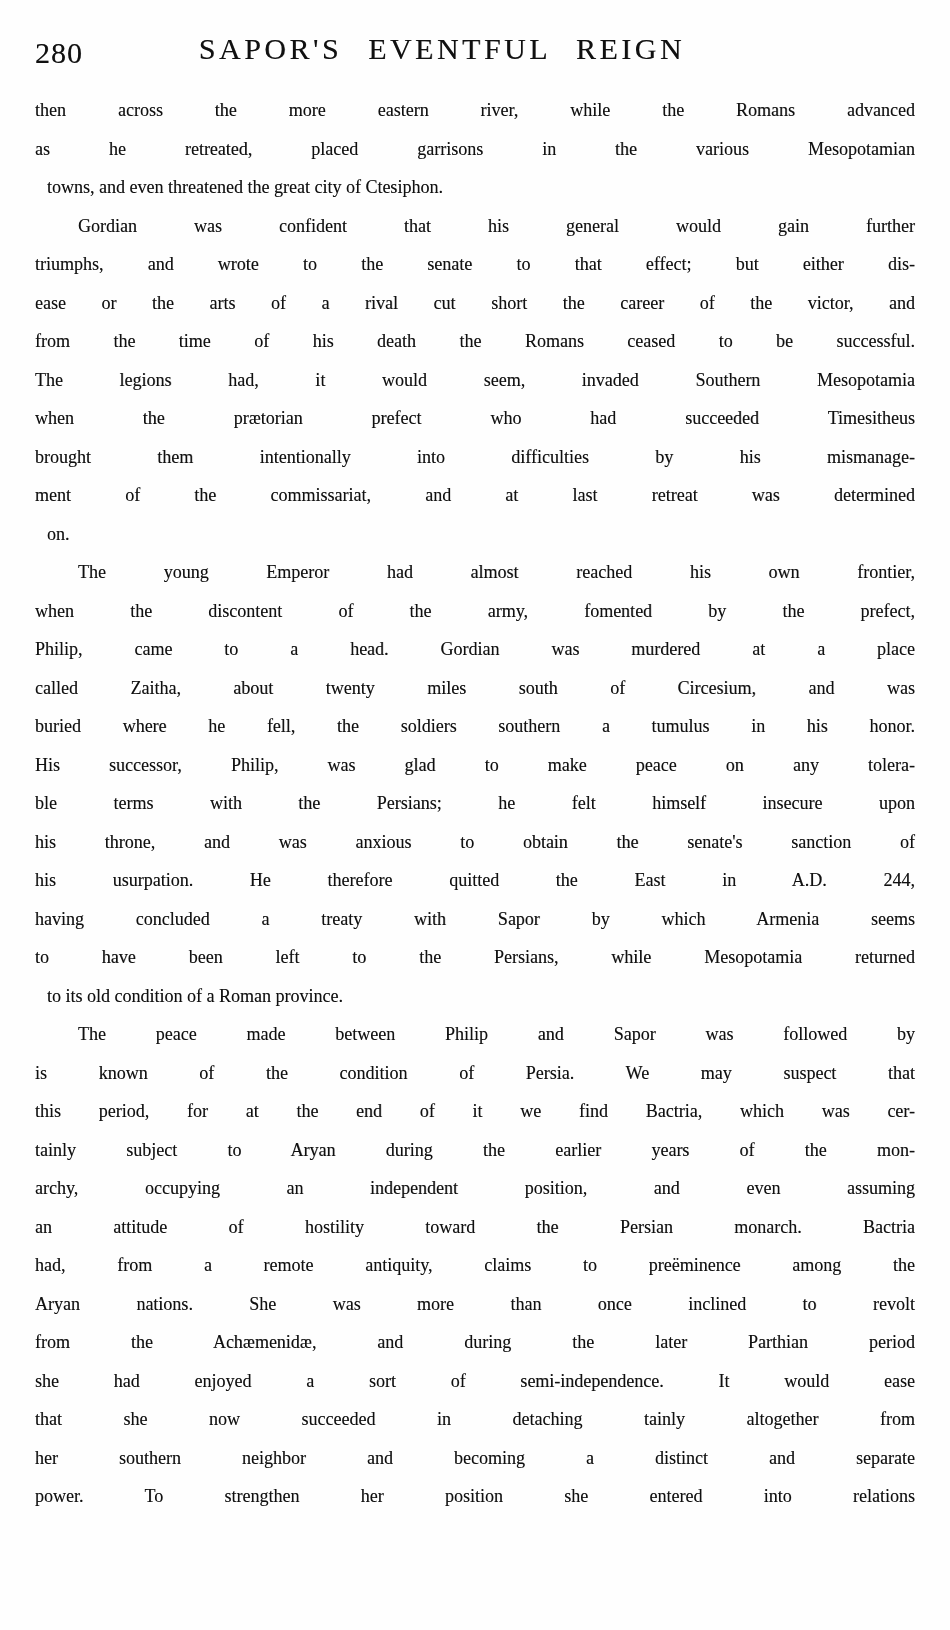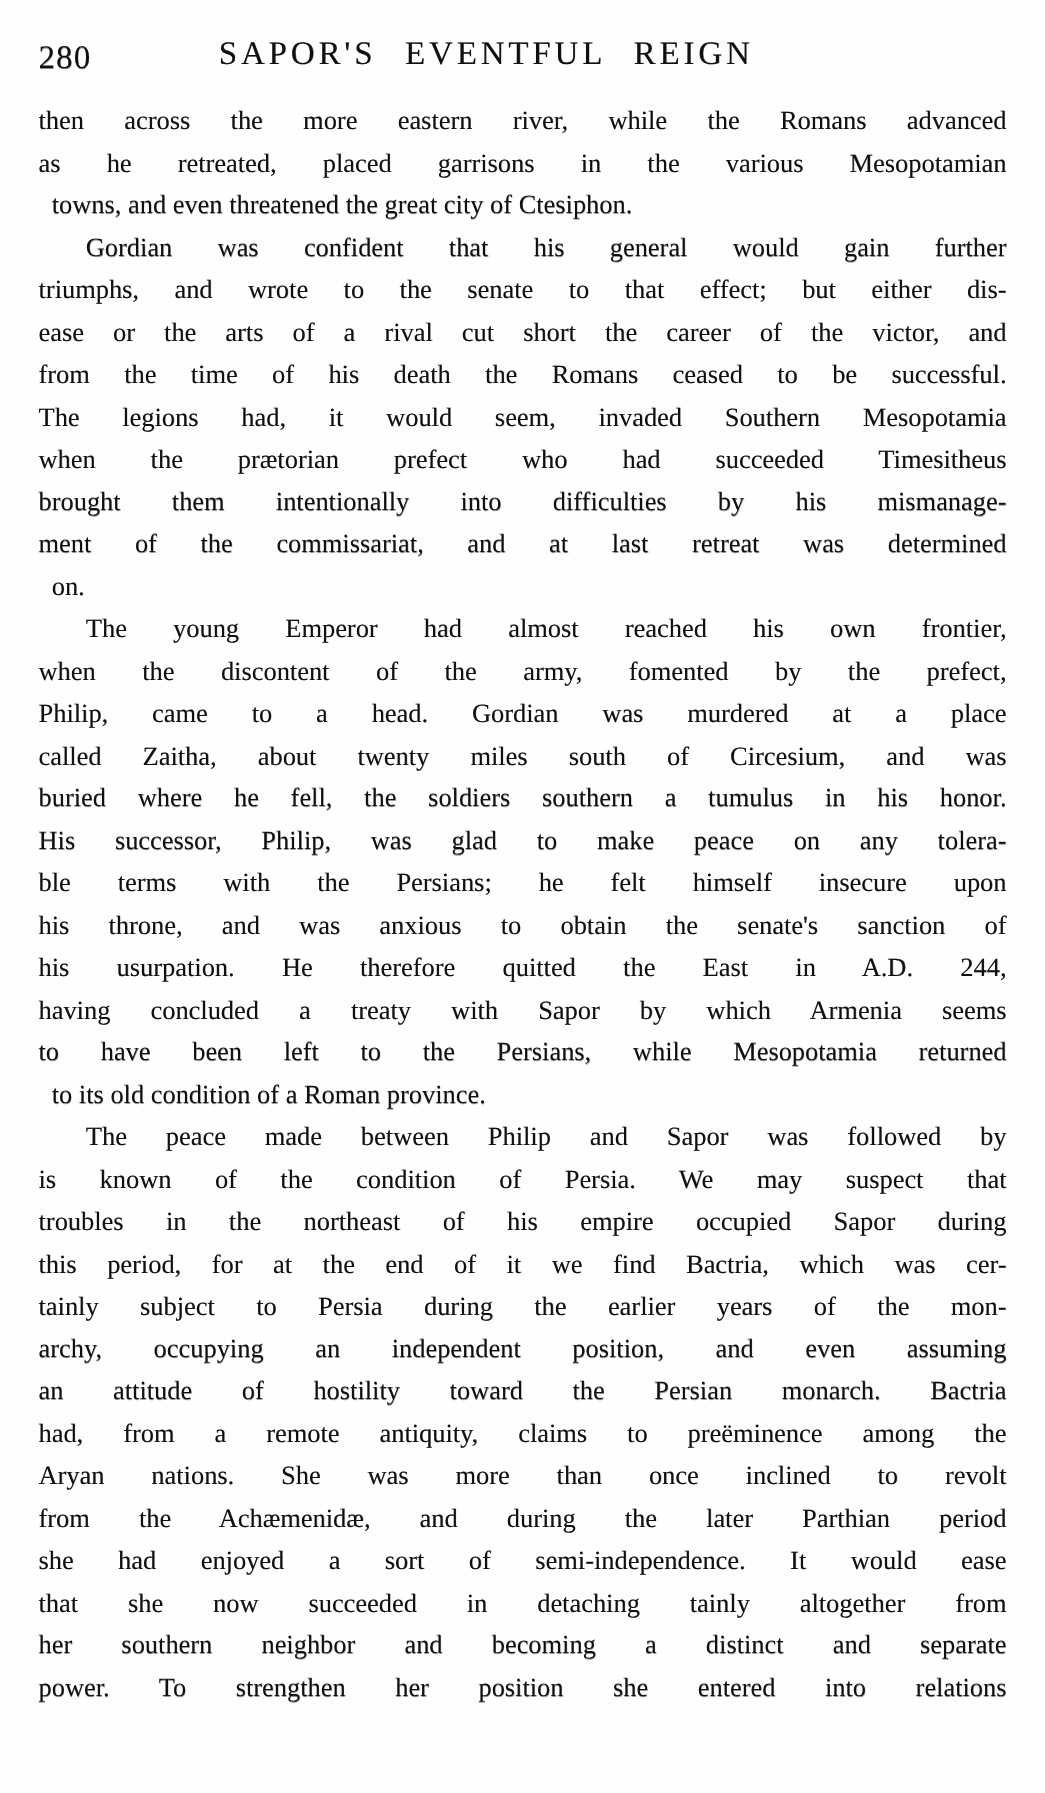--- a/index.html
+++ b/index.html
@@ -51,21 +51,21 @@
     position: absolute;
     top: 91px;
     left: 35px;
     width: 880px;
   }
   .para {
     margin: 0;
     padding: 0;
   }
   .line {
-    font-size: 24px;
+    font-size: 18px;
     line-height: 38.5px;
     text-align: justify;
     text-align-last: justify;
     white-space: normal;
     text-shadow: 0.3px 0.3px 0 rgba(0,0,0,0.4);
   }
   .line.indented {
     text-indent: 43px;
   }
   .line.para-last {
@@ -111,23 +111,22 @@
         <div class="line">ble terms with the Persians; he felt himself insecure upon</div>
         <div class="line">his throne, and was anxious to obtain the senate's sanction of</div>
         <div class="line">his usurpation.  He therefore quitted the East in A.D. 244,</div>
         <div class="line">having concluded a treaty with Sapor by which Armenia seems</div>
         <div class="line">to have been left to the Persians, while Mesopotamia returned</div>
         <div class="line para-last">to its old condition of a Roman province.</div>
       </div>
       <div class="para">
         <div class="line indented">The peace made between Philip and Sapor was followed by</div>
         <div class="line">is known of the condition of Persia.  We may suspect that</div>
-        <div class="line">troubles in the northeast of his empire occupied Sapor during</div>
         <div class="line">this period, for at the end of it we find Bactria, which was cer-</div>
-        <div class="line">tainly subject to Persia during the earlier years of the mon-</div>
+        <div class="line">tainly subject to Aryan during the earlier years of the mon-</div>
         <div class="line">archy, occupying an independent position, and even assuming</div>
         <div class="line">an attitude of hostility toward the Persian monarch.  Bactria</div>
         <div class="line">had, from a remote antiquity, claims to preëminence among the</div>
         <div class="line">Aryan nations.  She was more than once inclined to revolt</div>
         <div class="line">from the Achæmenidæ, and during the later Parthian period</div>
         <div class="line">she had enjoyed a sort of semi-independence.  It would ease</div>
         <div class="line">that she now succeeded in detaching tainly altogether from</div>
         <div class="line">her southern neighbor and becoming a distinct and separate</div>
         <div class="line">power.  To strengthen her position she entered into relations</div>
       </div>

